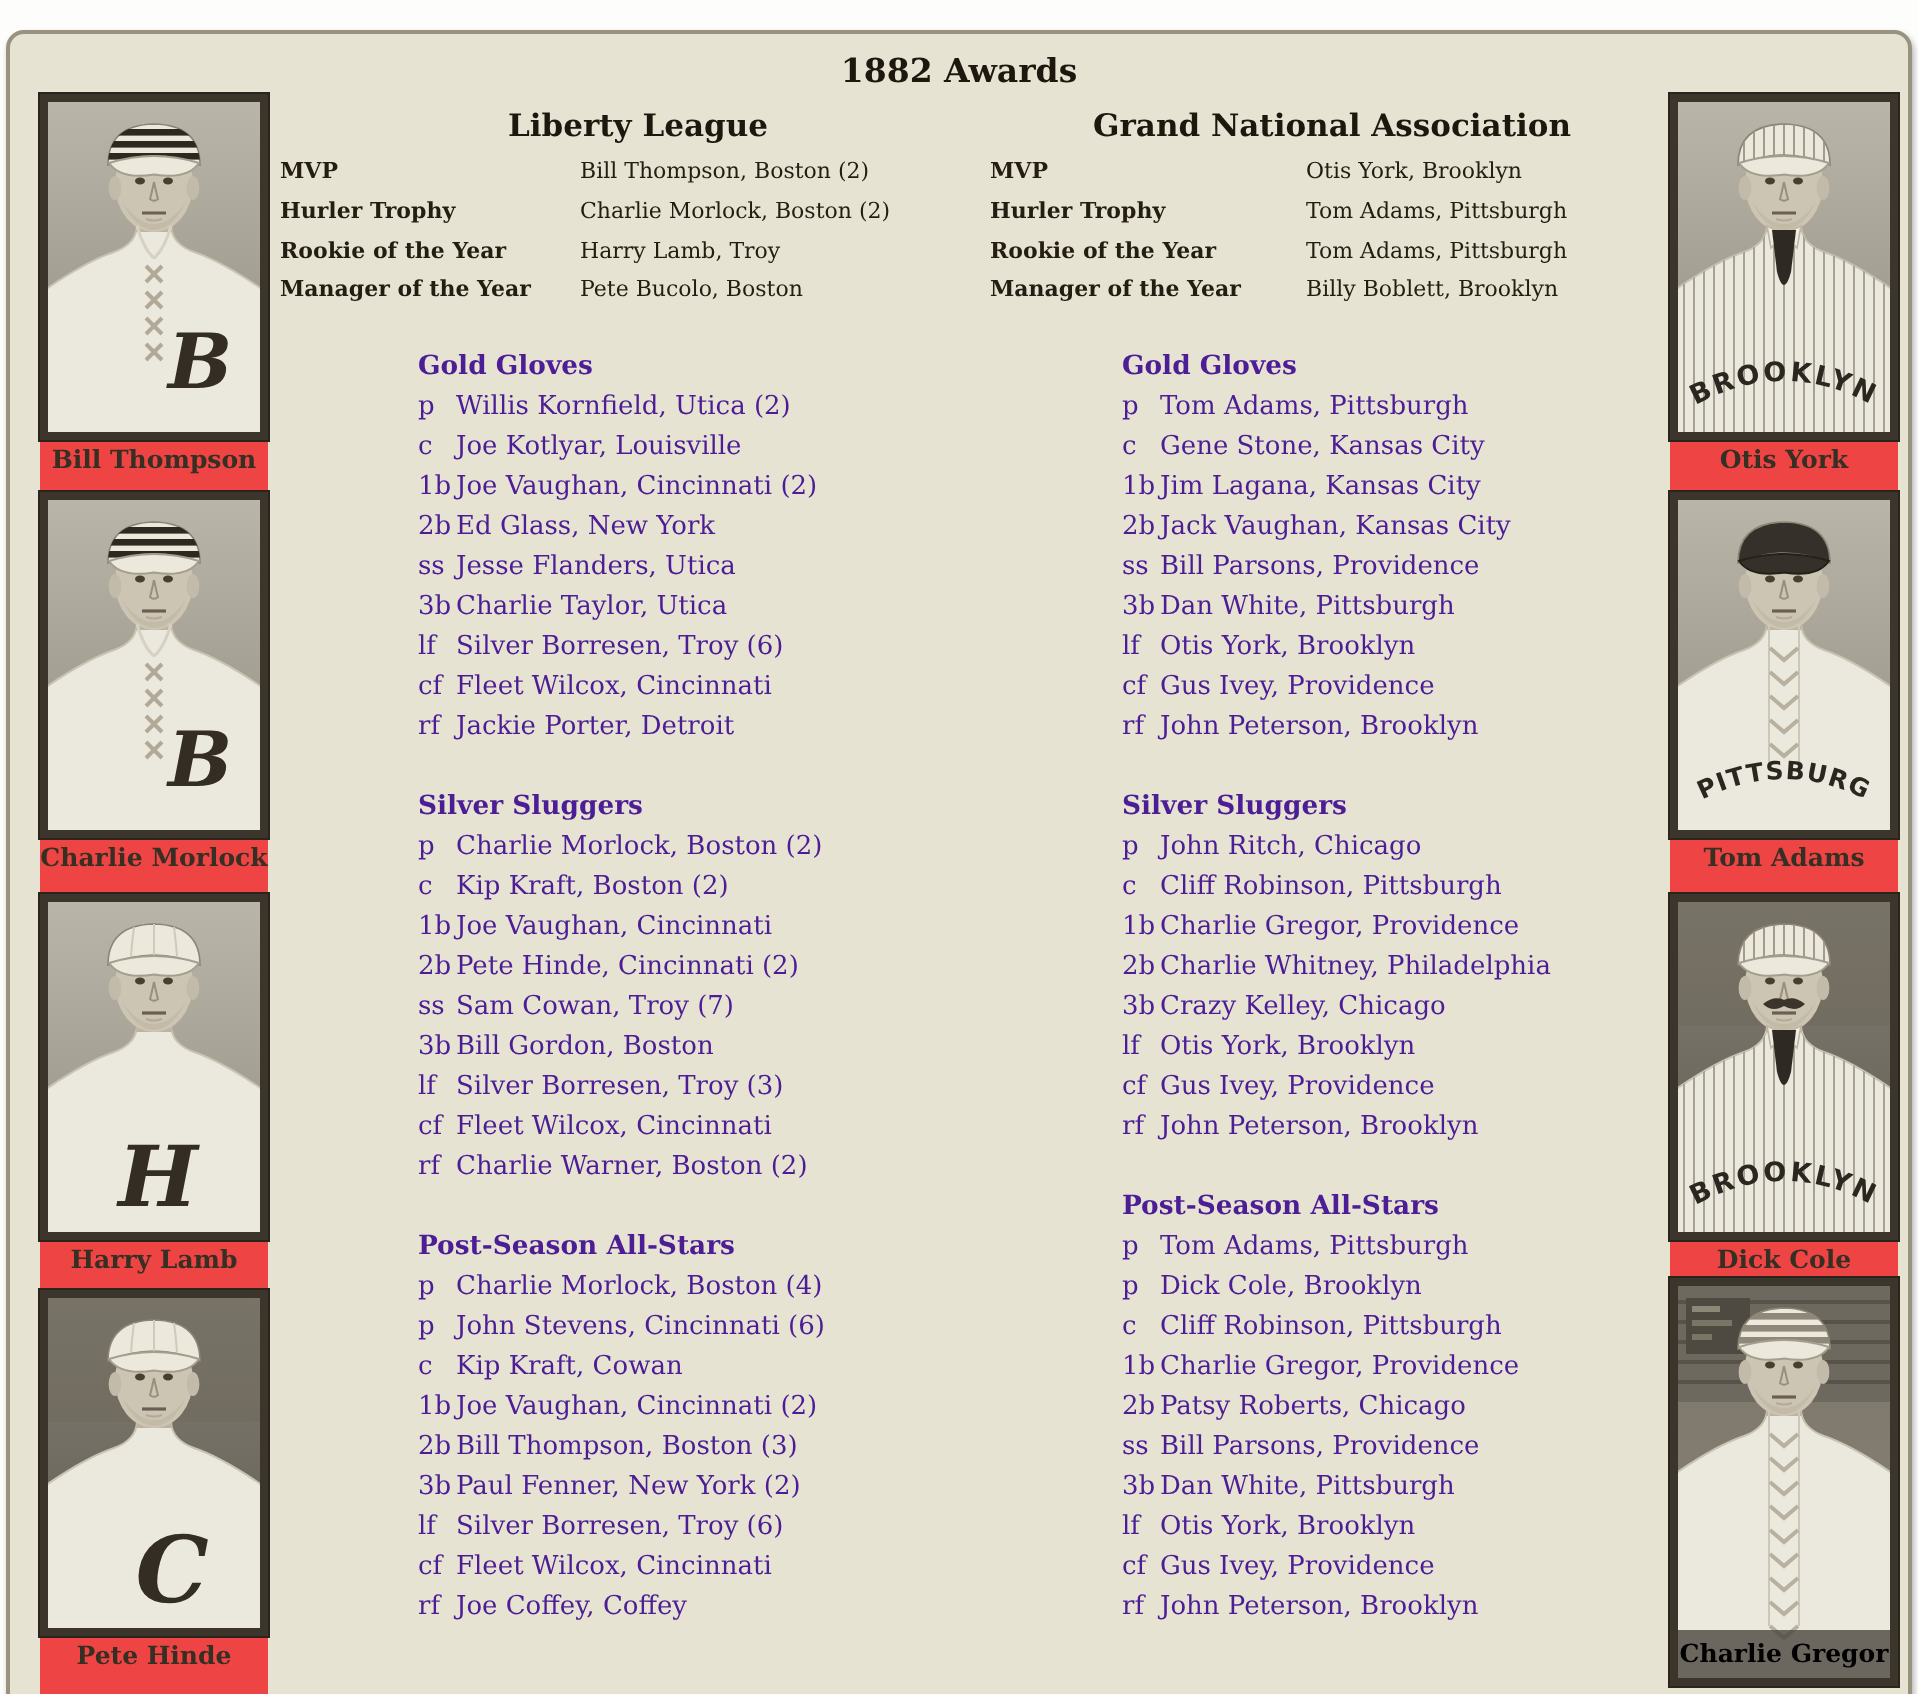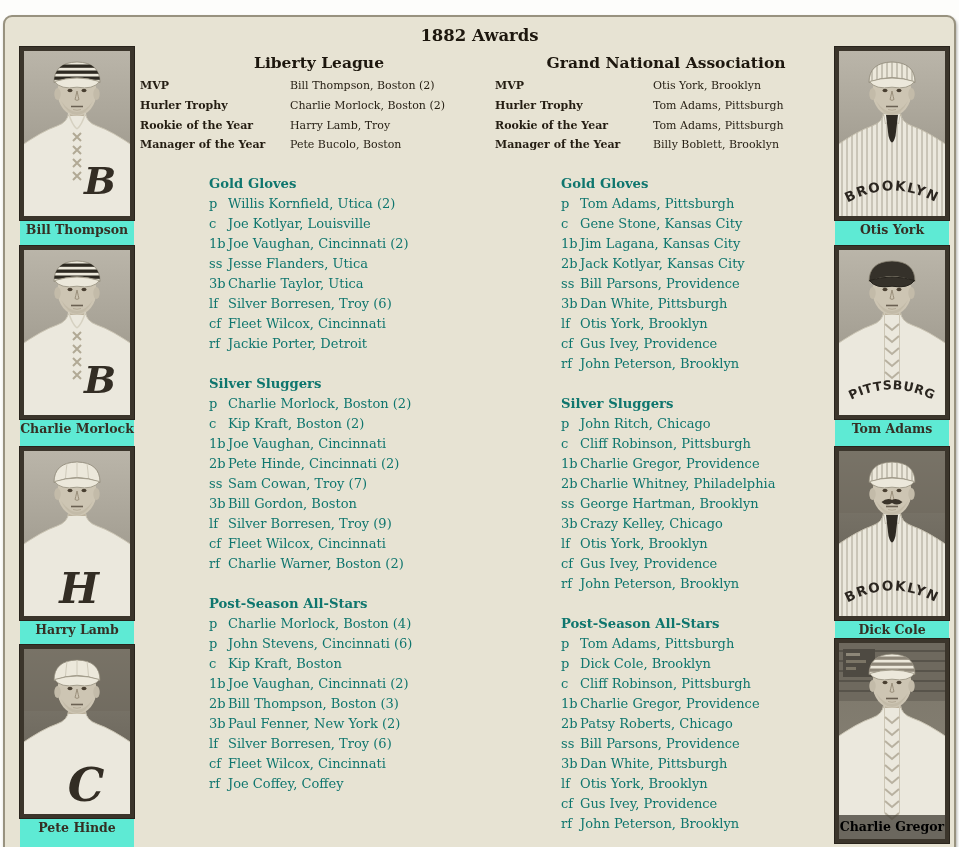--- a/index.html
+++ b/index.html
@@ -10,33 +10,33 @@
   .league-header{position:absolute;top:36px;text-align:center;font-size:15.5px;font-weight:bold;color:#1d170e;}
   .lh0{left:140px;width:348px;}
   .lh1{left:486px;width:350px;}
   .awards{position:absolute;top:59px;font-size:11px;color:#241d12;}
   .a0{left:135px;width:352px;}
   .a1{left:490px;width:344px;}
   .award-row{display:flex;line-height:19.8px;white-space:nowrap;}
   .award-label{font-weight:bold;flex:0 0 auto;}
   .a0 .award-label{width:150px;}
   .a1 .award-label{width:158px;}
-  .sections{position:absolute;top:157px;font-size:13px;color:#0f766e;}
+  .sections{position:absolute;top:157px;font-size:13px;color:#4c1d95;}
   .s0{left:204px;}
   .s1{left:556px;}
   .section{margin:0 0 20px 0;}
   .section-title{font-weight:bold;font-size:13.2px;line-height:20px;}
   .item{line-height:20px;white-space:nowrap;}
   .pos{display:inline-block;width:19px;}
   .pcol{position:absolute;top:0;width:114px;height:847px;}
   .pl{left:15px;}
   .pr{left:830px;}
   .card{position:absolute;left:0;width:114px;}
   .frame{border:4px solid #3b352b;outline:1px solid #29241c;background:#9a958a;font-size:0;position:relative;}
-  .cap-band{height:36px;background:#5eead4;text-align:center;font-weight:bold;font-size:12.5px;line-height:19px;color:#352f24;}
+  .cap-band{height:36px;background:#ef4444;text-align:center;font-weight:bold;font-size:12.5px;line-height:19px;color:#352f24;}
   .bar{height:4px;background:#514b40;margin-top:2px;}
   .cap-overlay{position:absolute;left:0;right:0;bottom:0;height:24px;background:rgba(70,66,58,0.78);
                color:#000000;text-align:center;font-weight:bold;font-size:12.5px;line-height:24px;}
   .stitch{position:absolute;pointer-events:none;}
 </style>
 </head>
 <body>
 
 <div class="page">
   <div class="title">1882 Awards</div>
@@ -80,71 +80,71 @@
         <span class="award-value">Billy Boblett, Brooklyn</span>
       </div>
     </div>
 
   <div class="sections s0" id="sections0">
       <div class="section">
         <div class="section-title">Gold Gloves</div>
         <div class="item"><span class="pos">p</span><span>Willis Kornfield, Utica (2)</span></div>
         <div class="item"><span class="pos">c</span><span>Joe Kotlyar, Louisville</span></div>
         <div class="item"><span class="pos">1b</span><span>Joe Vaughan, Cincinnati (2)</span></div>
+        <div class="item"><span class="pos">2b</span><span>Ed Glass, New York</span></div>
         <div class="item"><span class="pos">ss</span><span>Jesse Flanders, Utica</span></div>
         <div class="item"><span class="pos">3b</span><span>Charlie Taylor, Utica</span></div>
         <div class="item"><span class="pos">lf</span><span>Silver Borresen, Troy (6)</span></div>
         <div class="item"><span class="pos">cf</span><span>Fleet Wilcox, Cincinnati</span></div>
         <div class="item"><span class="pos">rf</span><span>Jackie Porter, Detroit</span></div>
       </div>
       <div class="section">
         <div class="section-title">Silver Sluggers</div>
         <div class="item"><span class="pos">p</span><span>Charlie Morlock, Boston (2)</span></div>
         <div class="item"><span class="pos">c</span><span>Kip Kraft, Boston (2)</span></div>
         <div class="item"><span class="pos">1b</span><span>Joe Vaughan, Cincinnati</span></div>
         <div class="item"><span class="pos">2b</span><span>Pete Hinde, Cincinnati (2)</span></div>
         <div class="item"><span class="pos">ss</span><span>Sam Cowan, Troy (7)</span></div>
         <div class="item"><span class="pos">3b</span><span>Bill Gordon, Boston</span></div>
-        <div class="item"><span class="pos">lf</span><span>Silver Borresen, Troy (9)</span></div>
+        <div class="item"><span class="pos">lf</span><span>Silver Borresen, Troy (3)</span></div>
         <div class="item"><span class="pos">cf</span><span>Fleet Wilcox, Cincinnati</span></div>
         <div class="item"><span class="pos">rf</span><span>Charlie Warner, Boston (2)</span></div>
       </div>
       <div class="section">
         <div class="section-title">Post-Season All-Stars</div>
         <div class="item"><span class="pos">p</span><span>Charlie Morlock, Boston (4)</span></div>
         <div class="item"><span class="pos">p</span><span>John Stevens, Cincinnati (6)</span></div>
-        <div class="item"><span class="pos">c</span><span>Kip Kraft, Boston</span></div>
+        <div class="item"><span class="pos">c</span><span>Kip Kraft, Cowan</span></div>
         <div class="item"><span class="pos">1b</span><span>Joe Vaughan, Cincinnati (2)</span></div>
         <div class="item"><span class="pos">2b</span><span>Bill Thompson, Boston (3)</span></div>
         <div class="item"><span class="pos">3b</span><span>Paul Fenner, New York (2)</span></div>
         <div class="item"><span class="pos">lf</span><span>Silver Borresen, Troy (6)</span></div>
         <div class="item"><span class="pos">cf</span><span>Fleet Wilcox, Cincinnati</span></div>
         <div class="item"><span class="pos">rf</span><span>Joe Coffey, Coffey</span></div>
       </div>
     </div>
   <div class="sections s1" id="sections1">
       <div class="section">
         <div class="section-title">Gold Gloves</div>
         <div class="item"><span class="pos">p</span><span>Tom Adams, Pittsburgh</span></div>
         <div class="item"><span class="pos">c</span><span>Gene Stone, Kansas City</span></div>
         <div class="item"><span class="pos">1b</span><span>Jim Lagana, Kansas City</span></div>
-        <div class="item"><span class="pos">2b</span><span>Jack Kotlyar, Kansas City</span></div>
+        <div class="item"><span class="pos">2b</span><span>Jack Vaughan, Kansas City</span></div>
         <div class="item"><span class="pos">ss</span><span>Bill Parsons, Providence</span></div>
         <div class="item"><span class="pos">3b</span><span>Dan White, Pittsburgh</span></div>
         <div class="item"><span class="pos">lf</span><span>Otis York, Brooklyn</span></div>
         <div class="item"><span class="pos">cf</span><span>Gus Ivey, Providence</span></div>
         <div class="item"><span class="pos">rf</span><span>John Peterson, Brooklyn</span></div>
       </div>
       <div class="section">
         <div class="section-title">Silver Sluggers</div>
         <div class="item"><span class="pos">p</span><span>John Ritch, Chicago</span></div>
         <div class="item"><span class="pos">c</span><span>Cliff Robinson, Pittsburgh</span></div>
         <div class="item"><span class="pos">1b</span><span>Charlie Gregor, Providence</span></div>
         <div class="item"><span class="pos">2b</span><span>Charlie Whitney, Philadelphia</span></div>
-        <div class="item"><span class="pos">ss</span><span>George Hartman, Brooklyn</span></div>
         <div class="item"><span class="pos">3b</span><span>Crazy Kelley, Chicago</span></div>
         <div class="item"><span class="pos">lf</span><span>Otis York, Brooklyn</span></div>
         <div class="item"><span class="pos">cf</span><span>Gus Ivey, Providence</span></div>
         <div class="item"><span class="pos">rf</span><span>John Peterson, Brooklyn</span></div>
       </div>
       <div class="section">
         <div class="section-title">Post-Season All-Stars</div>
         <div class="item"><span class="pos">p</span><span>Tom Adams, Pittsburgh</span></div>
         <div class="item"><span class="pos">p</span><span>Dick Cole, Brooklyn</span></div>
         <div class="item"><span class="pos">c</span><span>Cliff Robinson, Pittsburgh</span></div>

